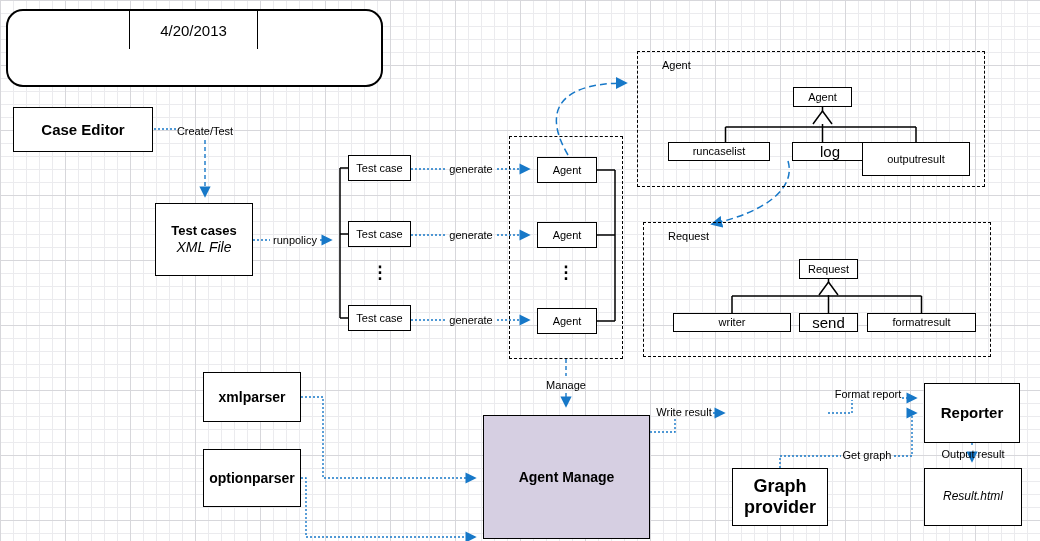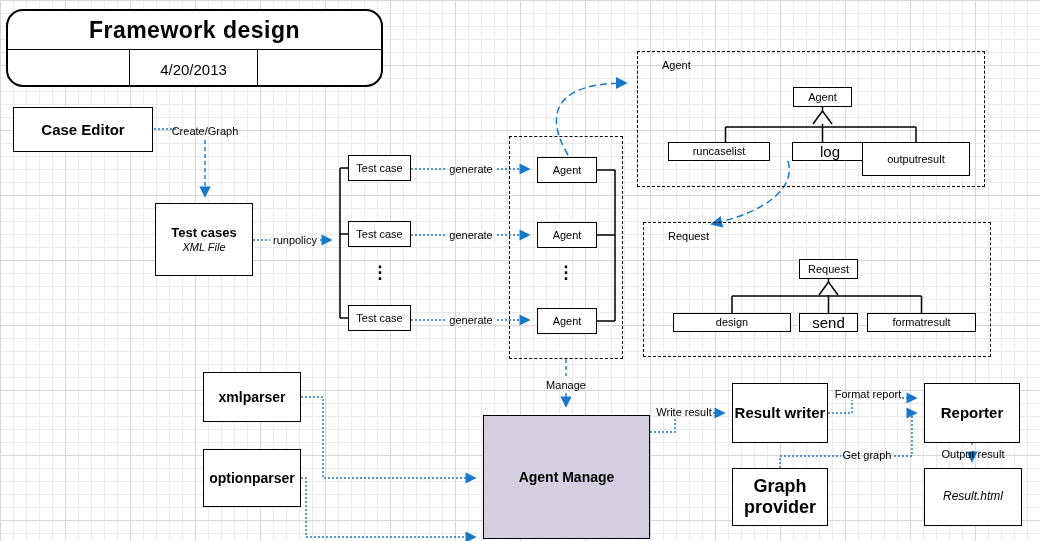--- a/index.html
+++ b/index.html
@@ -43,21 +43,21 @@
   }
   .info-row{display:flex; height:38px;}
   .info-row .cell{box-sizing:border-box; height:100%; display:flex; align-items:center; justify-content:center; font-size:15px;}
   .info-row .c1{width:122px; border-right:1.6px solid #000;}
   .info-row .c2{width:128px; border-right:1.6px solid #000;}
   .info-row .c3{flex:1;}
   
   .case-editor{left:13px; top:107px; width:140px; height:45px; font-size:15px;}
   .test-cases{left:155px; top:203px; width:98px; height:73px; flex-direction:column;}
   .test-cases .t1{font-weight:bold; font-size:13px;}
-  .test-cases .t2{font-style:italic; font-size:11px;}
+  .test-cases .t2{font-style:italic; font-size:14px;}
   .tc1{left:348px; top:155px; width:63px; height:26px;}
   .tc2{left:348px; top:221px; width:63px; height:26px;}
   .tc3{left:348px; top:305px; width:63px; height:26px;}
   .agents-wrap{left:509px; top:136px; width:114px; height:223px; position:absolute;}
   .ag1{left:537px; top:157px; width:60px; height:26px;}
   .ag2{left:537px; top:222px; width:60px; height:26px;}
   .ag3{left:537px; top:308px; width:60px; height:26px;}
   .agent-cd{left:637px; top:51px; width:348px; height:136px; position:absolute;}
   .agent-parent{left:793px; top:87px; width:59px; height:20px;}
   .runcaselist{left:668px; top:142px; width:102px; height:19px;}
@@ -127,21 +127,20 @@
       <path d="M972,460 V461" marker-end="url(#arrB)"></path>
     </g>
 
     <g stroke="#1778c8" stroke-width="1.5" fill="none" stroke-dasharray="7,4">
       <path d="M568,155 C546,118 550,83 626,83" marker-end="url(#arrB)"></path>
       <path d="M788,161 C796,188 766,212 712,224" marker-end="url(#arrB)"></path>
     </g>
   </svg>
 
   <div class="title-block">
-    <div class="title-row">Framework design</div>
     <div class="info-row">
       <div class="cell c1"></div>
       <div class="cell c2">4/20/2013</div>
       <div class="cell c3"></div>
     </div>
   </div>
 
   <div class="box bold case-editor">Case Editor</div>
 
   <div class="box test-cases">
@@ -165,33 +164,32 @@
   </div>
   <div class="box agent-parent">Agent</div>
   <div class="box runcaselist">runcaselist</div>
   <div class="box log">log</div>
   <div class="box outputresult">outputresult</div>
 
   <div class="box dashed request-cd">
     <span class="corner-label">Request</span>
   </div>
   <div class="box request-parent">Request</div>
-  <div class="box runcase">design</div>
+  <div class="box runcase">writer</div>
   <div class="box send">send</div>
   <div class="box formatresult">formatresult</div>
 
   <div class="box bold xmlparser">xmlparser</div>
   <div class="box bold optionparser">optionparser</div>
   <div class="box bold agent-manager">Agent Manage</div>
-  <div class="box bold result-writer">Result writer</div>
   <div class="box bold graph-provider">Graph provider</div>
   <div class="box bold reporter">Reporter</div>
   <div class="box result-html">Result.html</div>
 
-  <div class="lbl" style="left:205px; top:131px;">Create/Graph</div>
+  <div class="lbl" style="left:205px; top:131px;">Create/Test</div>
   <div class="lbl" style="left:295px; top:240px;">runpolicy</div>
   <div class="lbl" style="left:471px; top:169px;">generate</div>
   <div class="lbl" style="left:471px; top:235px;">generate</div>
   <div class="lbl" style="left:471px; top:320px;">generate</div>
   <div class="lbl" style="left:566px; top:385px;">Manage</div>
   <div class="lbl" style="left:684px; top:412px;">Write result</div>
   <div class="lbl" style="left:868px; top:394px;">Format report</div>
   <div class="lbl" style="left:867px; top:455px;">Get graph</div>
   <div class="lbl" style="left:973px; top:454px;">Output result</div>
 

